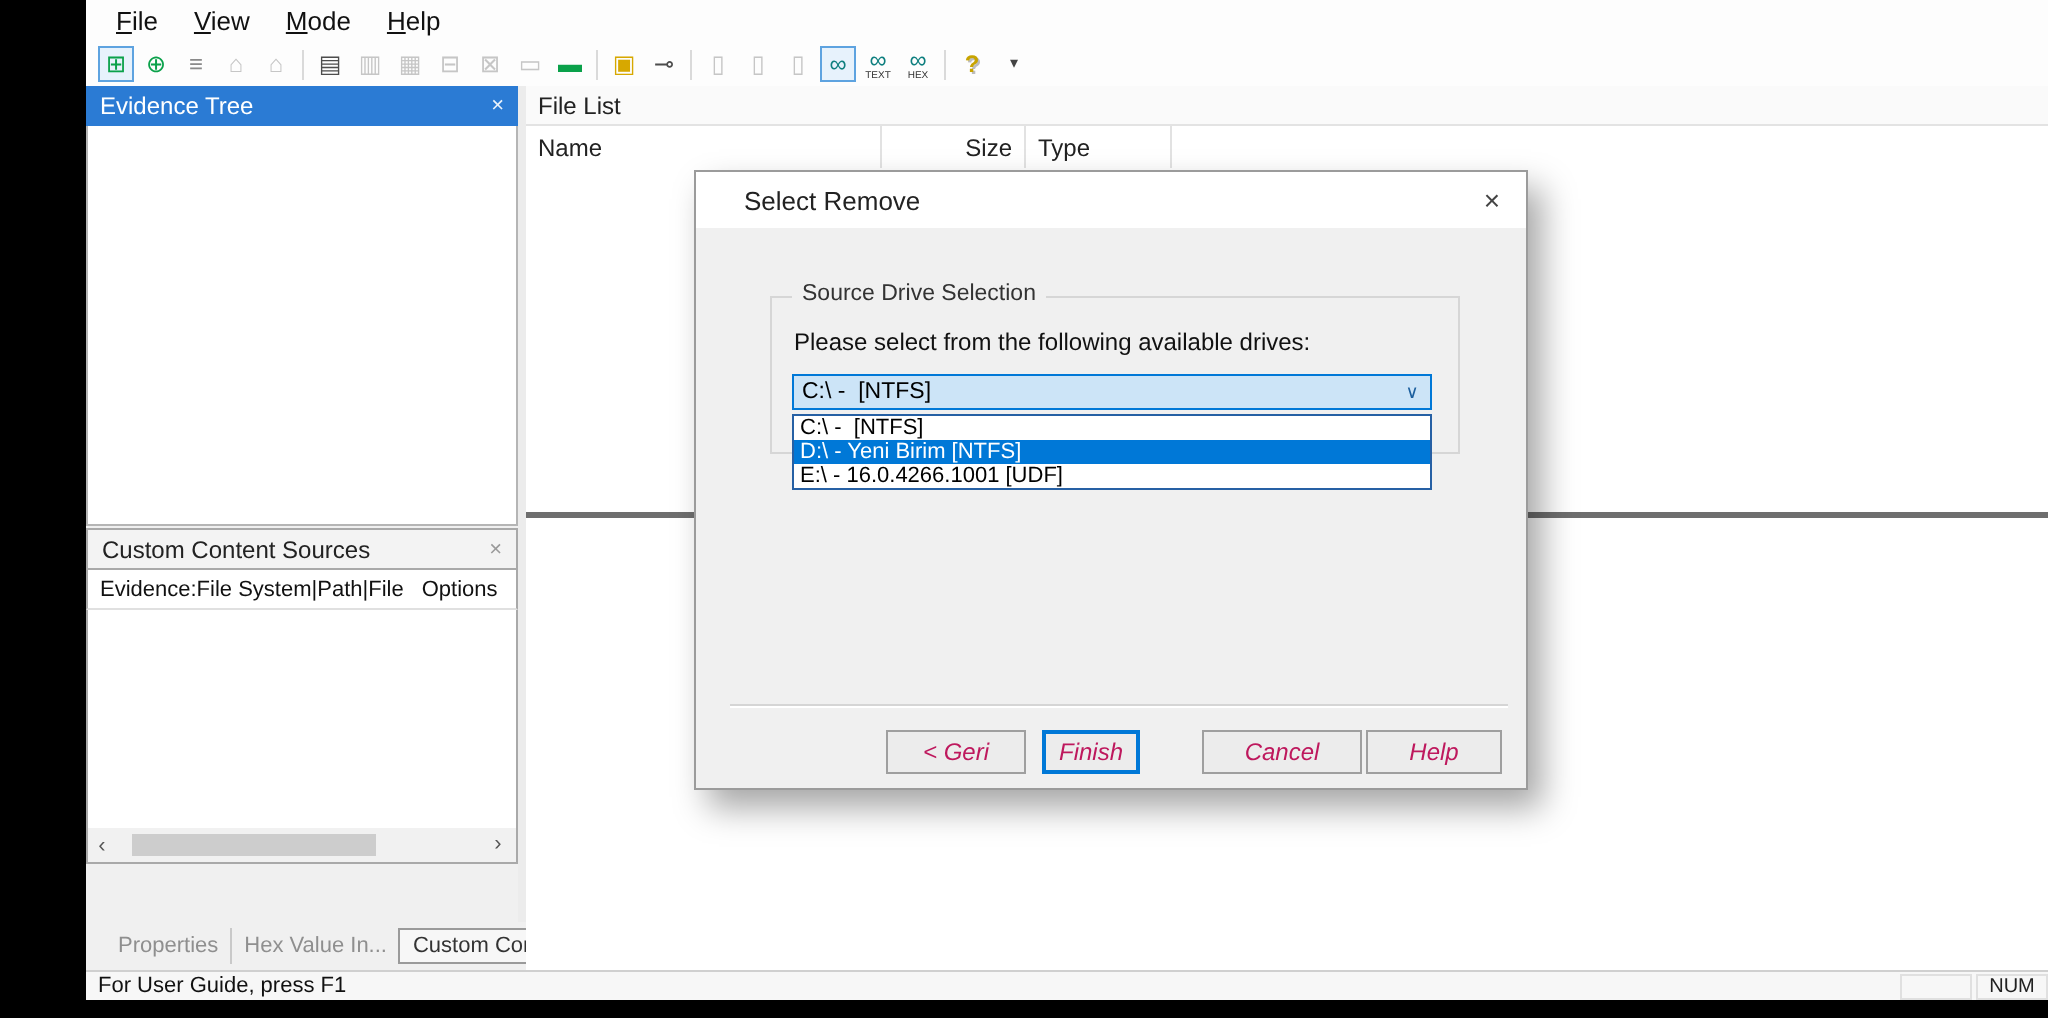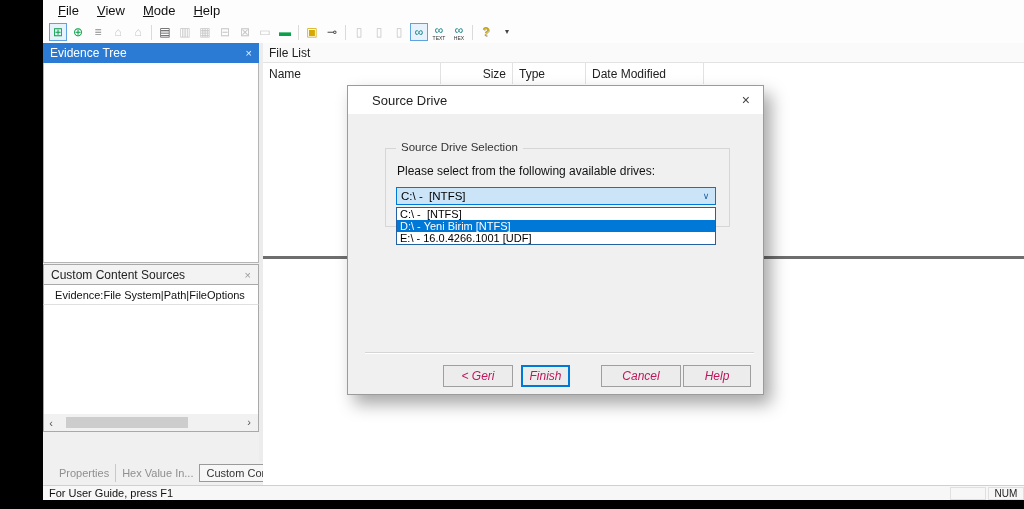--- a/index.html
+++ b/index.html
@@ -36,21 +36,21 @@
   .ev-content{position:absolute;left:0;top:63px;width:216px;height:200px;background:#fff;
               border:1px solid #b5b5b5;border-top:none;}
   .v-splitter{position:absolute;left:216px;top:43px;width:4px;bottom:15px;background:#ececec;}
 
   .ccs-title{position:absolute;left:0;top:264px;width:216px;height:21px;background:#f3f3f3;
              border:1px solid #a9a9a9;font-size:12px;display:flex;align-items:center;
              justify-content:space-between;padding:0 7px;color:#222;}
   .ccs-close{color:#9a9a9a;font-size:11px;}
   .ccs-header{position:absolute;left:0;top:285px;width:216px;height:20px;background:#fff;
               border-left:1px solid #a9a9a9;border-right:1px solid #a9a9a9;border-bottom:1px solid #e0e0e0;
-              font-size:11px;display:flex;align-items:center;justify-content:center;padding:0 8px 0 6px;}
+              font-size:11px;display:flex;align-items:center;justify-content:flex-start;padding:0 8px 0 6px;gap:9px;}
   .ccs-body{position:absolute;left:0;top:305px;width:216px;height:109px;background:#fff;
             border-left:1px solid #a9a9a9;border-right:1px solid #a9a9a9;}
   .ccs-scroll{position:absolute;left:0;top:414px;width:216px;height:18px;background:#f1f1f1;
               border:1px solid #a9a9a9;border-top:none;display:flex;align-items:center;font-size:11px;color:#555;}
   .sc-arrow{width:14px;text-align:center;line-height:16px;}
   .sc-thumb{position:absolute;left:22px;top:3px;width:122px;height:11px;background:#cdcdcd;}
   .sc-right{position:absolute;right:2px;top:0;width:14px;text-align:center;line-height:16px;}
   .ccs-buttons{position:absolute;left:0;top:436px;width:216px;height:25px;background:#f0f0f0;
                display:flex;align-items:center;padding-left:8px;overflow:hidden;white-space:nowrap;}
   .ccs-btn{height:19px;font-size:11px;padding:0 5px;display:inline-flex;align-items:center;
@@ -201,39 +201,38 @@
     </div>
 
     <div class="fl-title">
       <span>File List</span>
       <span class="fl-close">×</span>
     </div>
     <div class="fl-header">
       <div class="fl-col name">Name</div>
       <div class="fl-col size">Size</div>
       <div class="fl-col type">Type</div>
-      <div class="fl-col date">Date Modified</div>
     </div>
     <div class="fl-body"></div>
     <div class="h-splitter"></div>
     <div class="viewer">
       <span class="scroll-up">∧</span>
     </div>
 
     <div class="statusbar">
       <span class="sb-msg">For User Guide, press F1</span>
       <span class="sb-pane sb-p1"></span>
       <span class="sb-pane sb-num">NUM</span>
       <span class="sb-pane sb-p3"></span>
       <span class="sb-grip"></span>
     </div>
 
     <div class="dialog">
       <div class="dlg-title">
-        <span>Source Drive</span>
+        <span>Select Remove</span>
         <span class="dlg-close">×</span>
       </div>
       <div class="dlg-body">
         <div class="groupbox">
           <span class="group-label">Source Drive Selection</span>
           <span class="prompt">Please select from the following available drives:</span>
           <div class="combo">
             <span class="combo-text">C:\ -  [NTFS]</span>
             <span class="combo-btn">∨</span>
           </div>

